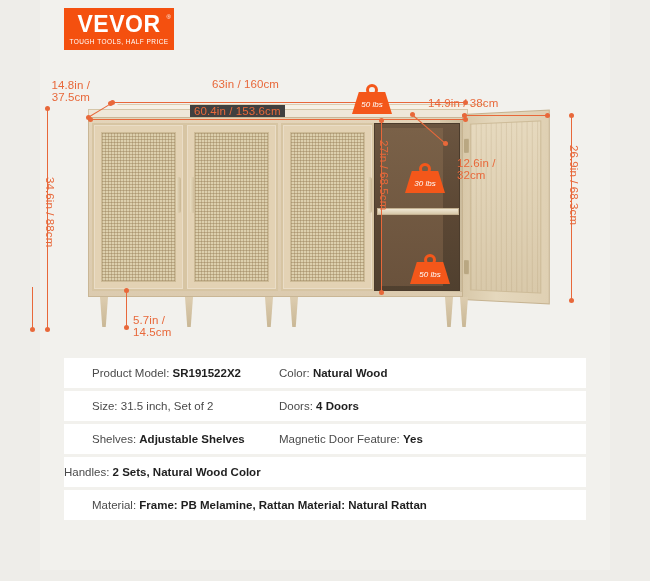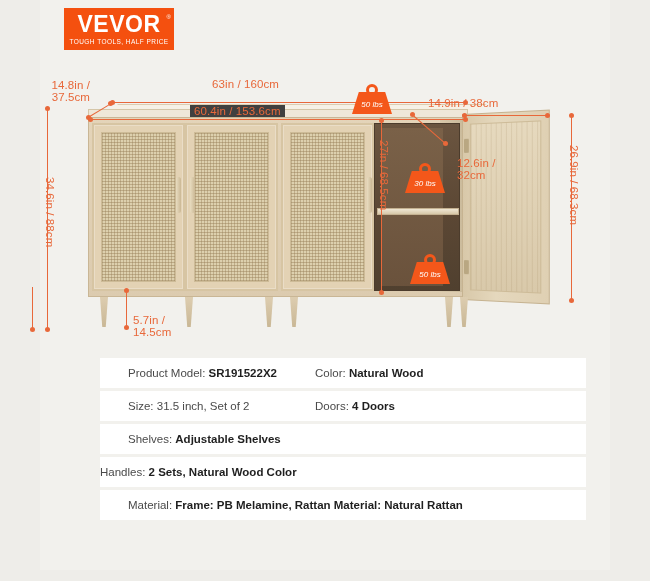--- a/index.html
+++ b/index.html
@@ -162,21 +162,20 @@
     margin-top:2px;
   }
 
   
   .specs{position:absolute;left:64px;top:358px;width:522px;}
   .spec-row{
     background:#ffffff;height:30px;margin-bottom:3px;
     display:flex;align-items:center;
     font-size:11.5px;color:#3a3a3a;
     font-family:"Liberation Sans",sans-serif;
-    margin-left:36px;
   }
   .cellA{padding-left:28px;width:215px;box-sizing:border-box;}
   .cellB{flex:1;}
   .cellFull{padding-left:28px;}
   .k{color:#4a4a4a;}
   .v{font-weight:bold;color:#1f1f1f;}
   .v.plain{font-weight:normal;color:#4a4a4a;}
 </style>
 </head>
 <body>
@@ -328,20 +327,24 @@
         <span class="k">Doors: </span>
         <span class="v">4 Doors</span>
       </div>
     </div>
 
     <div class="spec-row">
       <div class="cellA">
         <span class="k">Shelves: </span>
         <span class="v">Adjustable Shelves</span>
       </div>
+      <div class="cellB">
+        <span class="k">Magnetic Door Feature: </span>
+        <span class="v">Yes</span>
+      </div>
     </div>
 
     <div class="spec-row">
       <div class="cellB">
         <span class="k">Handles: </span>
         <span class="v">2 Sets, Natural Wood Color</span>
       </div>
     </div>
 
     <div class="spec-row">

